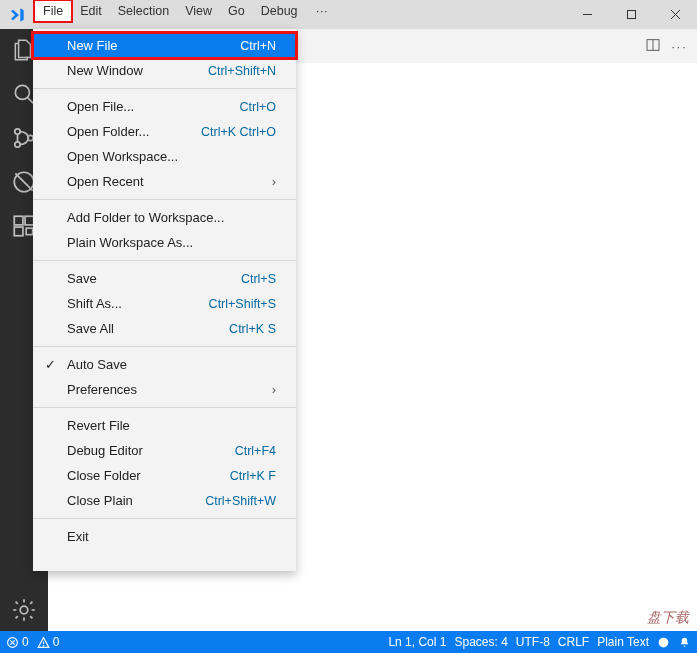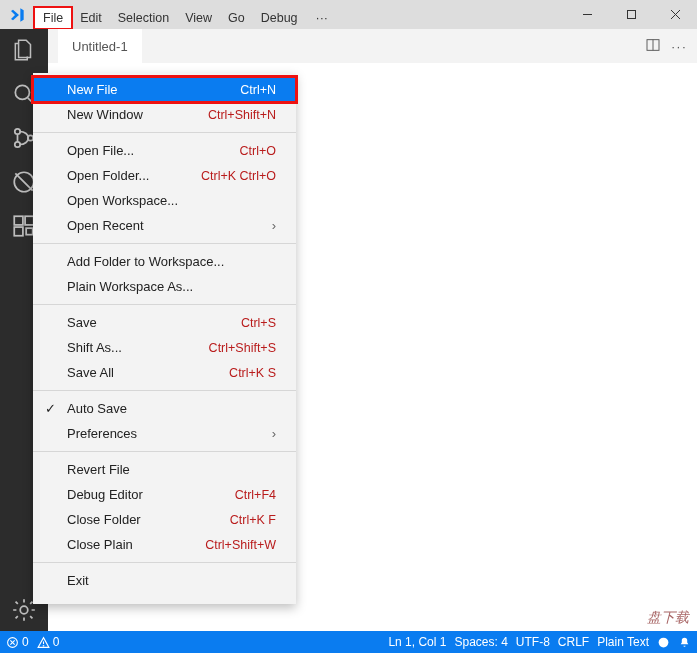--- a/index.html
+++ b/index.html
@@ -12,21 +12,21 @@
     display: flex;
     align-items: center;
     font-size: 12.5px;
     color: #333;
     position: relative;
   }
   .logo {
     width: 34px; height: 29px;
     display: flex; align-items: center; justify-content: center;
   }
-  .menus { display: flex; align-items: flex-end; height: 100%; }
+  .menus { display: flex; align-items: flex-start; height: 100%; }
   .menu-item {
     padding: 0 8px;
     height: 22px;
     line-height: 22px;
     cursor: default;
   }
   .menu-item.active {
     background: #fff;
     outline: 2px solid #e11;
     outline-offset: -1px;
@@ -98,39 +98,38 @@
   .dropdown {
     position: absolute;
     left: 33px;
     top: 29px;
     width: 263px;
     background: #f3f3f3;
     box-shadow: 0 4px 10px rgba(0,0,0,.25);
     z-index: 50;
     font-size: 13px;
     color: #222;
-    padding: 4px 0 11px;
-    margin-top: 44px;
+    padding: 4px 0 22px;
   }
   .dd-row {
     height: 25px;
     padding: 0 20px 0 34px;
     display: flex;
     align-items: center;
     justify-content: space-between;
     cursor: default;
     position: relative;
   }
   .dd-row.highlight {
     background: #0a7cf0;
     color: #fff;
     outline: 3px solid #e11;
     outline-offset: -1px;
   }
-  .dd-short { color: #b91c1c; font-size: 12.5px; }
+  .dd-short { color: #0369a1; font-size: 12.5px; }
   .dd-row.highlight .dd-short { color: #ffffff; }
   .dd-sep {
     height: 1px;
     background: #d6d6d6;
     margin: 5px 0;
   }
   .dd-check {
     position: absolute; left: 12px;
   }
   .dd-arrow { color: #666; }

